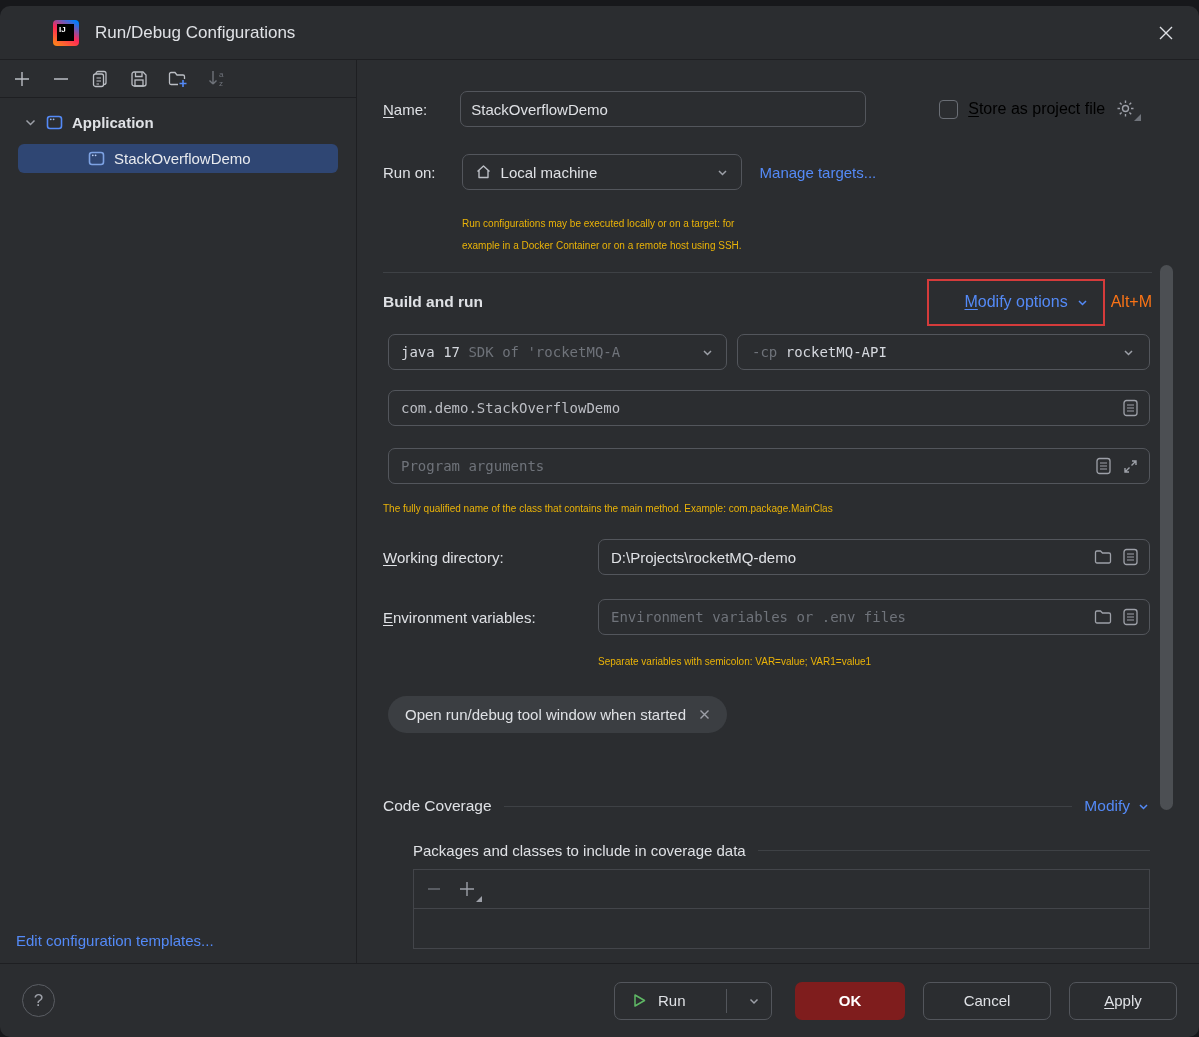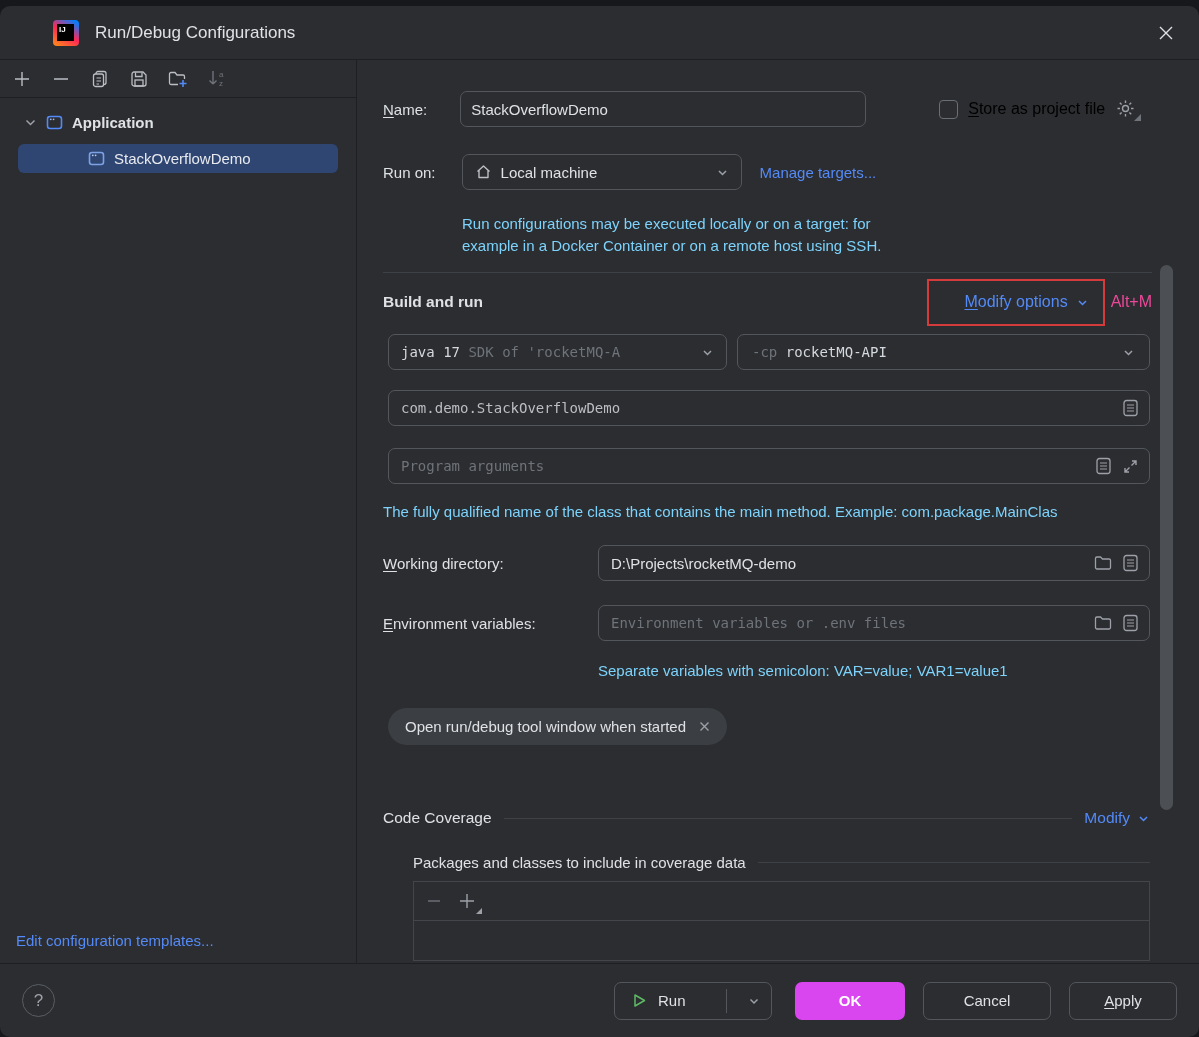--- a/index.html
+++ b/index.html
@@ -27,42 +27,42 @@
 
   
   .row { display:flex; align-items:center; }
   label.f-label { color:#dfe1e5; font-size:15px; }
   .mn { text-decoration:underline; text-underline-offset:2px; }
   .input, .dropdown, .field { background:transparent; border:1px solid #53565c; border-radius:7px; height:36px; color:#dfe1e5; font-size:15px; display:flex; align-items:center; }
   input.native { background:transparent; border:none; outline:none; color:#dfe1e5; font-size:15px; width:100%; font-family:"Liberation Sans", sans-serif; }
   .mono { font-family:"DejaVu Sans Mono", monospace; font-size:14px; }
   .dim { color:#6f737a; }
   .link { color:#548af7; font-size:15px; cursor:pointer; }
-  .help { color:#7dd3fc; font-size:15px; }
+  .help { color:#eab308; font-size:10px; }
 
   .name-row { margin:31px 0 0 26px; }
   .name-input { width:406px; margin-left:33px; padding:0 10px; }
   .store-group { margin-left:73px; display:flex; align-items:center; gap:10px; }
   .checkbox { width:19px; height:19px; border:1.5px solid #6a6e75; border-radius:4px; }
   .gear-wrap { position:relative; width:22px; height:22px; }
   .gear-caret { position:absolute; right:-4px; bottom:-1px; }
 
   .runon-row { margin:27px 0 0 26px; }
   .runon-dd { width:280px; margin-left:26px; padding:0 12px; gap:9px; }
   .dd-chevron { margin-left:auto; }
   .manage { margin-left:18px; }
 
   .help1 { margin:23px 0 0 105px; line-height:22px; }
 
   .hr1 { border-top:1px solid #3e4145; margin:15px 47px 0 26px; }
 
   .build-row { margin:0 47px 0 26px; height:58px; display:flex; align-items:center; }
   .build-title { color:#dfe1e5; font-size:15.5px; font-weight:bold; }
   .red-box { margin-left:auto; border:2px solid #d53b3b; height:47px; display:flex; align-items:center; padding:0 14px 0 35px; gap:8px; }
-  .altm { color:#ec4899; font-size:16px; margin-left:6px; }
+  .altm { color:#f97316; font-size:16px; margin-left:6px; }
 
   .dd-row { margin:3px 49px 0 31px; display:flex; gap:10px; }
   .jdk-dd { flex:0 0 339px; padding:0 12px; gap:0; }
   .cp-dd { flex:1 1 auto; padding:0 14px; }
   .jdk-main { color:#d5d8de; }
   .sp { white-space:pre; }
 
   .class-field { margin:20px 49px 0 31px; padding:0 10px 0 12px; }
   .args-field { margin:22px 49px 0 31px; padding:0 10px 0 12px; }
   .field-icons { margin-left:auto; display:flex; align-items:center; gap:10px; }
@@ -92,21 +92,21 @@
   .plus-caret { position:absolute; right:-6px; bottom:-4px; }
 
   .scrollbar { position:absolute; right:26px; top:205px; width:13px; height:545px; background:#4c4f53; border-radius:7px; }
 
   
   .footer { flex:0 0 74px; border-top:1px solid #1e1f22; display:flex; align-items:center; padding:0 22px; }
   .help-btn { width:33px; height:33px; border:1px solid #5a5d63; border-radius:50%; color:#9da0a8; font-size:17px; display:flex; align-items:center; justify-content:center; }
   .btn { height:38px; border:1px solid #53565c; border-radius:7px; color:#dfe1e5; font-size:15px; display:flex; align-items:center; justify-content:center; background:transparent; }
   .run-btn { width:158px; margin-left:auto; padding:0 10px 0 16px; justify-content:flex-start; gap:10px; }
   .run-divider { width:1px; height:24px; background:#53565c; margin-left:auto; }
-  .ok-btn { width:110px; margin-left:23px; background:#d946ef; border:none; font-weight:bold; color:#fff; }
+  .ok-btn { width:110px; margin-left:23px; background:#7f1d1d; border:none; font-weight:bold; color:#fff; }
   .cancel-btn { width:128px; margin-left:18px; }
   .apply-btn { width:108px; margin-left:18px; }
   svg { display:block; }
 </style>
 </head>
 <body>
 
 <div class="dialog">
 
   <div class="titlebar">

